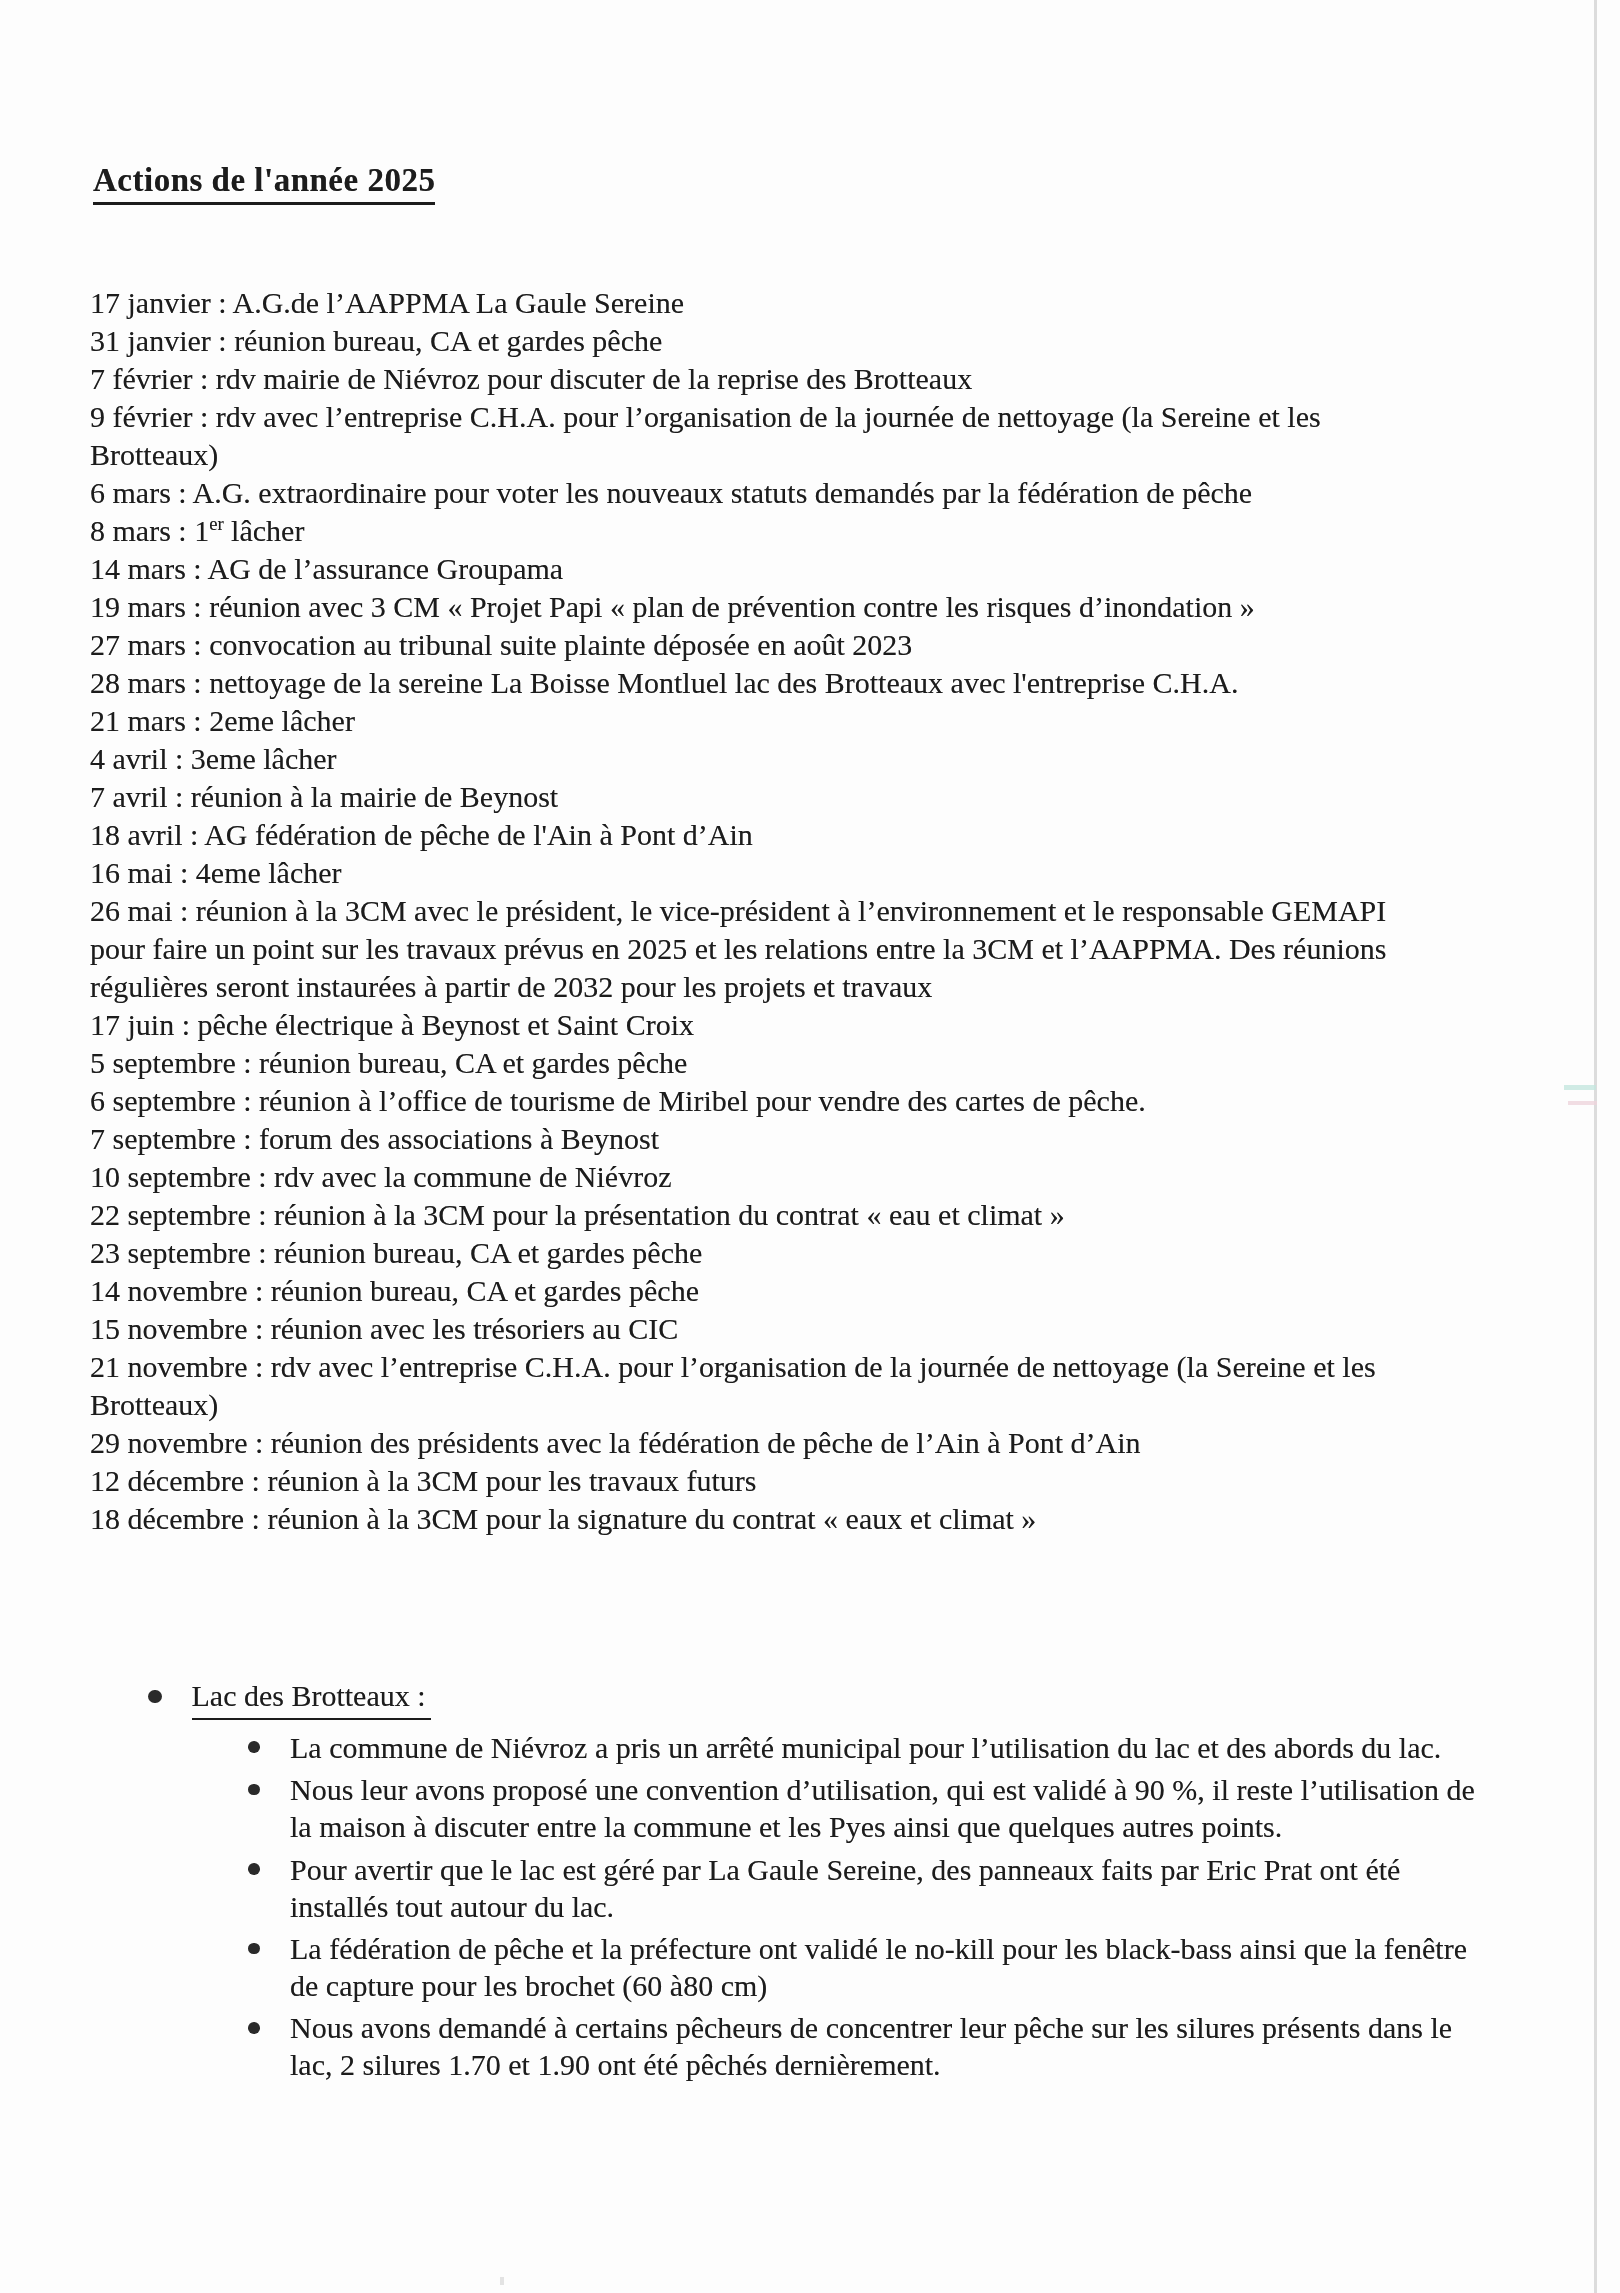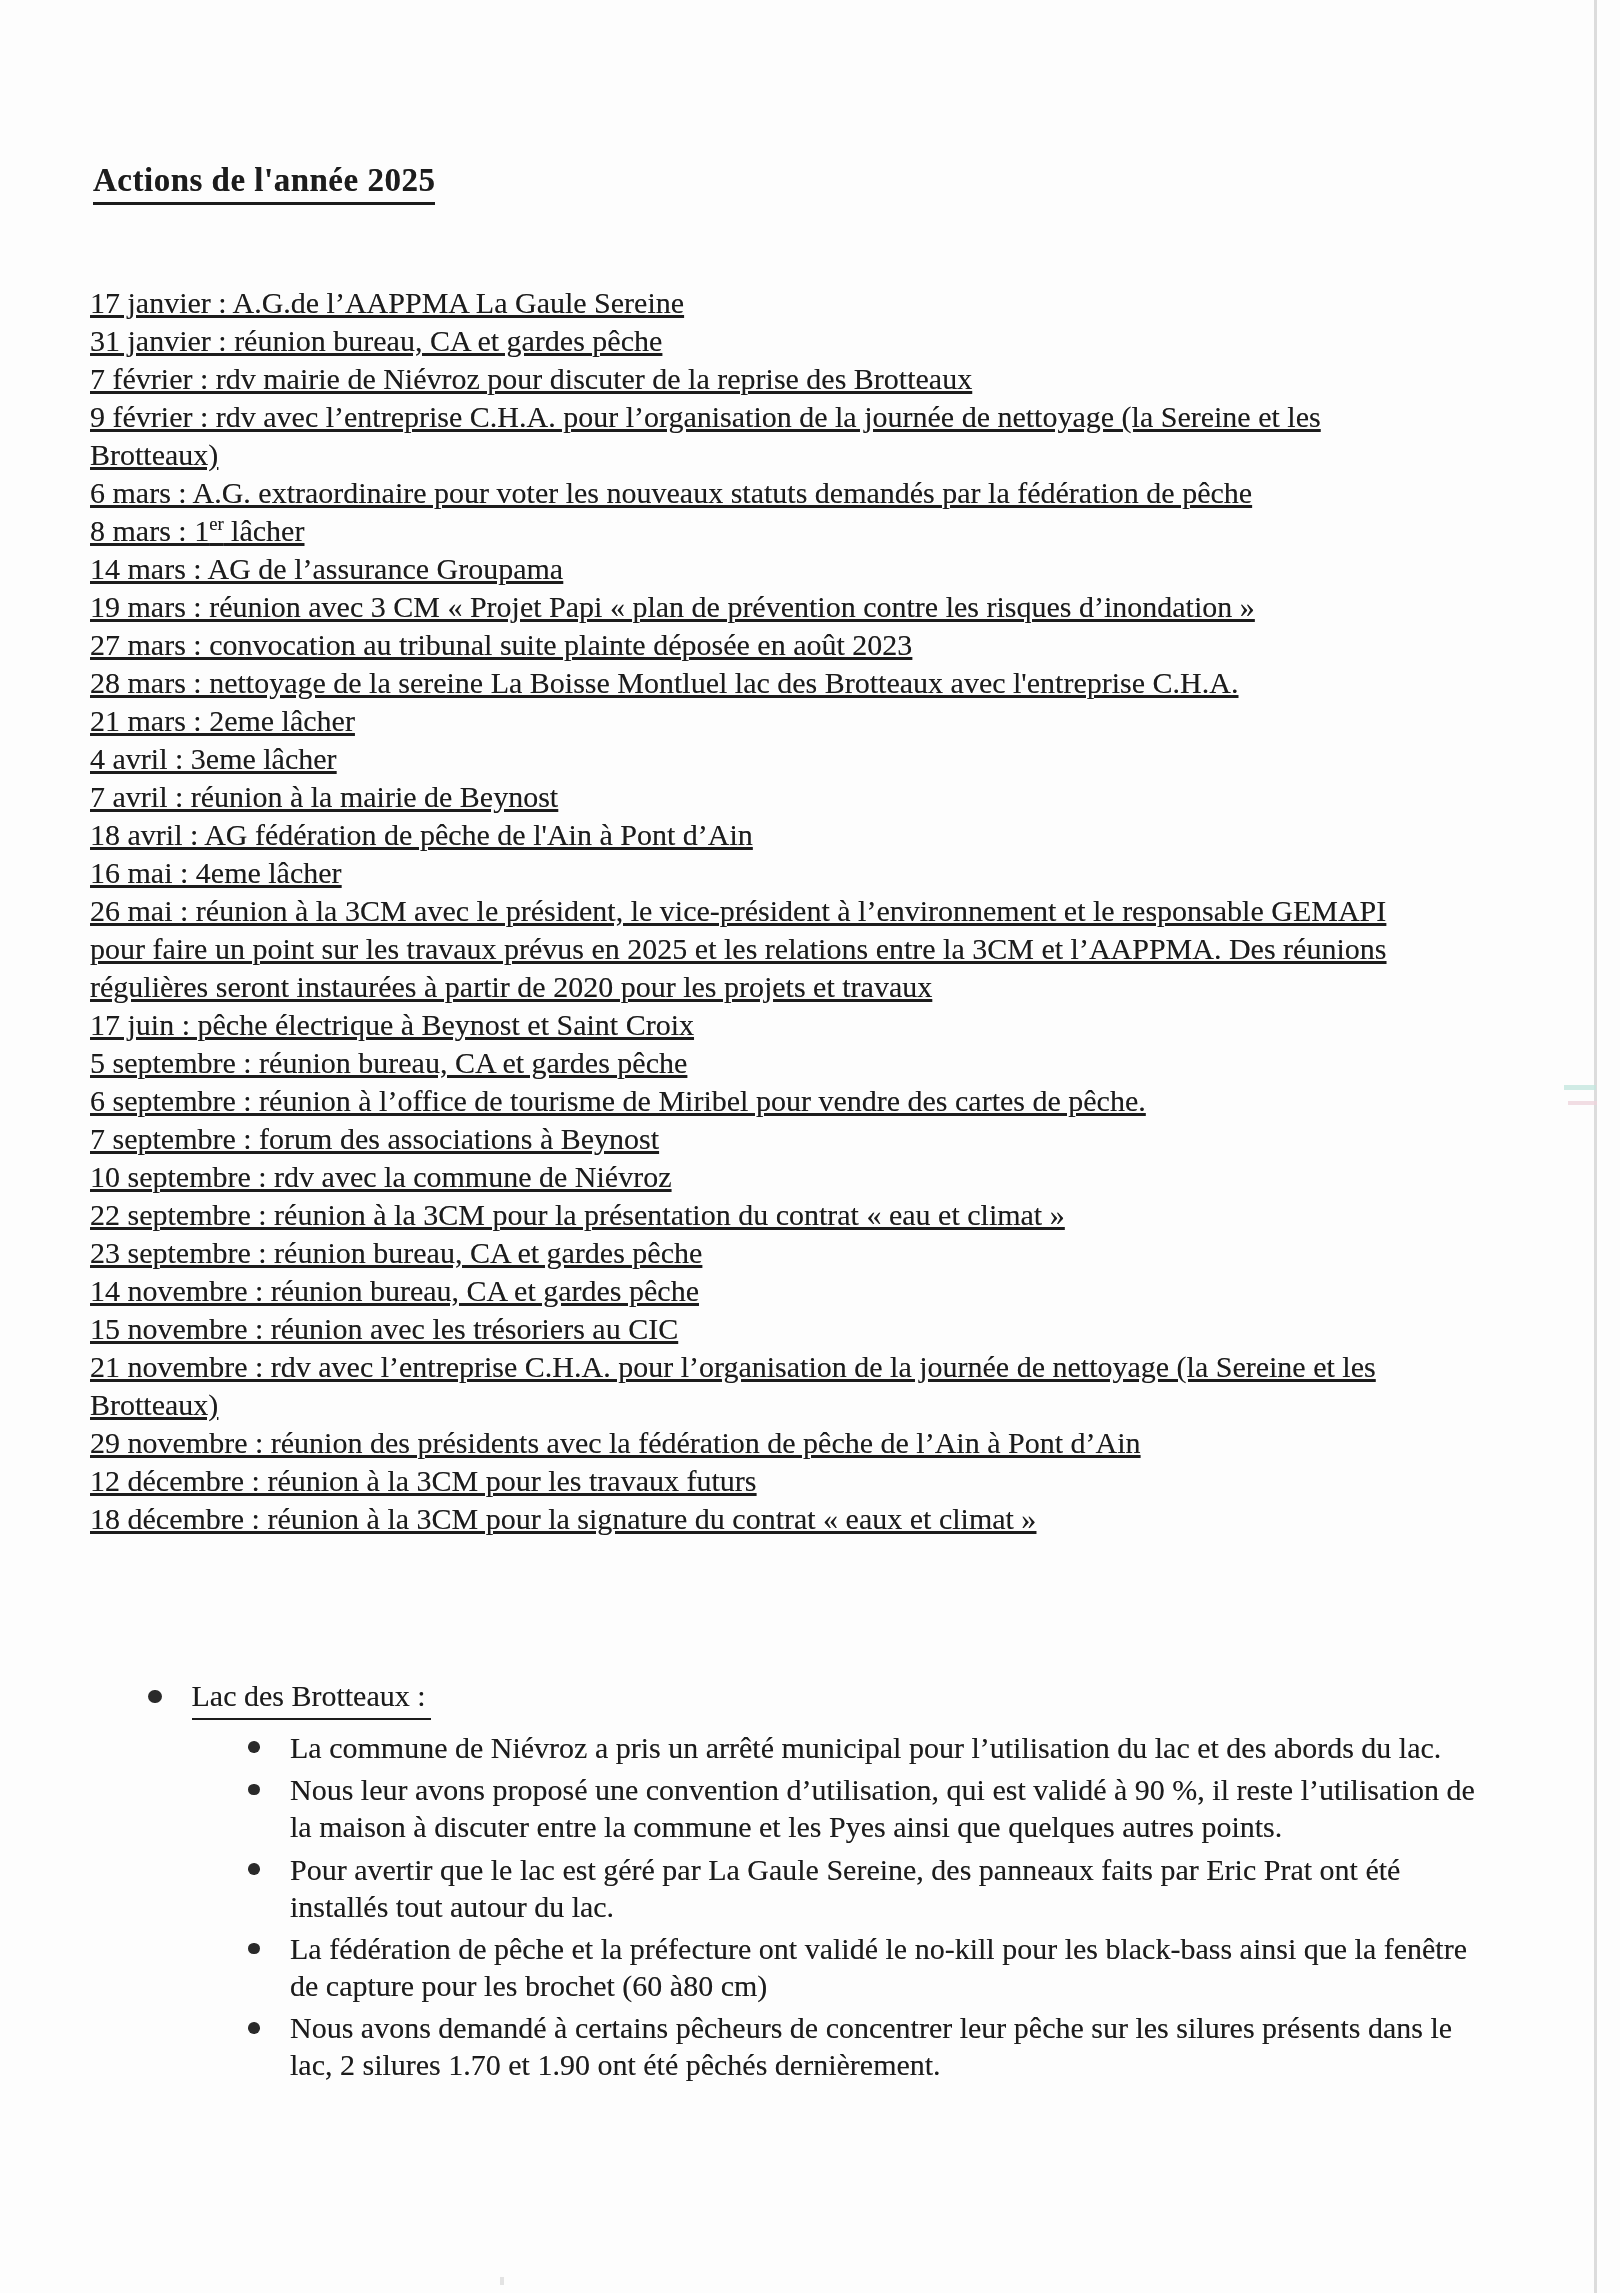--- a/index.html
+++ b/index.html
@@ -24,21 +24,20 @@
     letter-spacing: 0.5px;
     border-bottom: 3.6px solid var(--text, #1c1c1c);
     padding-bottom: 2.7px;
     text-shadow: 0 0 0.5px rgba(20,20,20,0.5);
   }
   .agenda {
     position: absolute;
     left: 90px;
     top: 284px;
     text-shadow: 0 0 0.5px rgba(20,20,20,0.45);
-    text-decoration: underline;
   }
   .agenda .agenda-line {
     line-height: 38px;
     height: 38px;
     white-space: nowrap;
   }
   .agenda sup {
     font-size: 0.62em;
     line-height: 0;
     vertical-align: super;
@@ -140,21 +139,21 @@
       <div class="agenda-line">19 mars : réunion avec 3 CM « Projet Papi « plan de prévention contre les risques d’inondation »</div>
       <div class="agenda-line">27 mars : convocation au tribunal suite plainte déposée en août 2023</div>
       <div class="agenda-line">28 mars : nettoyage de la sereine La Boisse Montluel lac des Brotteaux avec l'entreprise C.H.A.</div>
       <div class="agenda-line">21 mars : 2eme lâcher</div>
       <div class="agenda-line">4 avril : 3eme lâcher</div>
       <div class="agenda-line">7 avril : réunion à la mairie de Beynost</div>
       <div class="agenda-line">18 avril : AG fédération de pêche de l'Ain à Pont d’Ain</div>
       <div class="agenda-line">16 mai : 4eme lâcher</div>
       <div class="agenda-line">26 mai : réunion à la 3CM avec le président, le vice-président à l’environnement et le responsable GEMAPI</div>
       <div class="agenda-line">pour faire un point sur les travaux prévus en 2025 et les relations entre la 3CM et l’AAPPMA. Des réunions</div>
-      <div class="agenda-line">régulières seront instaurées à partir de 2020 pour les projets et travaux</div>
+      <div class="agenda-line">régulières seront instaurées à partir de 2032 pour les projets et travaux</div>
       <div class="agenda-line">17 juin : pêche électrique à Beynost et Saint Croix</div>
       <div class="agenda-line">5 septembre : réunion bureau, CA et gardes pêche</div>
       <div class="agenda-line">6 septembre : réunion à l’office de tourisme de Miribel pour vendre des cartes de pêche.</div>
       <div class="agenda-line">7 septembre : forum des associations à Beynost</div>
       <div class="agenda-line">10 septembre : rdv avec la commune de Niévroz</div>
       <div class="agenda-line">22 septembre : réunion à la 3CM pour la présentation du contrat « eau et climat »</div>
       <div class="agenda-line">23 septembre : réunion bureau, CA et gardes pêche</div>
       <div class="agenda-line">14 novembre : réunion bureau, CA et gardes pêche</div>
       <div class="agenda-line">15 novembre : réunion avec les trésoriers au CIC</div>
       <div class="agenda-line">21 novembre : rdv avec l’entreprise C.H.A. pour l’organisation de la journée de nettoyage (la Sereine et les</div>

